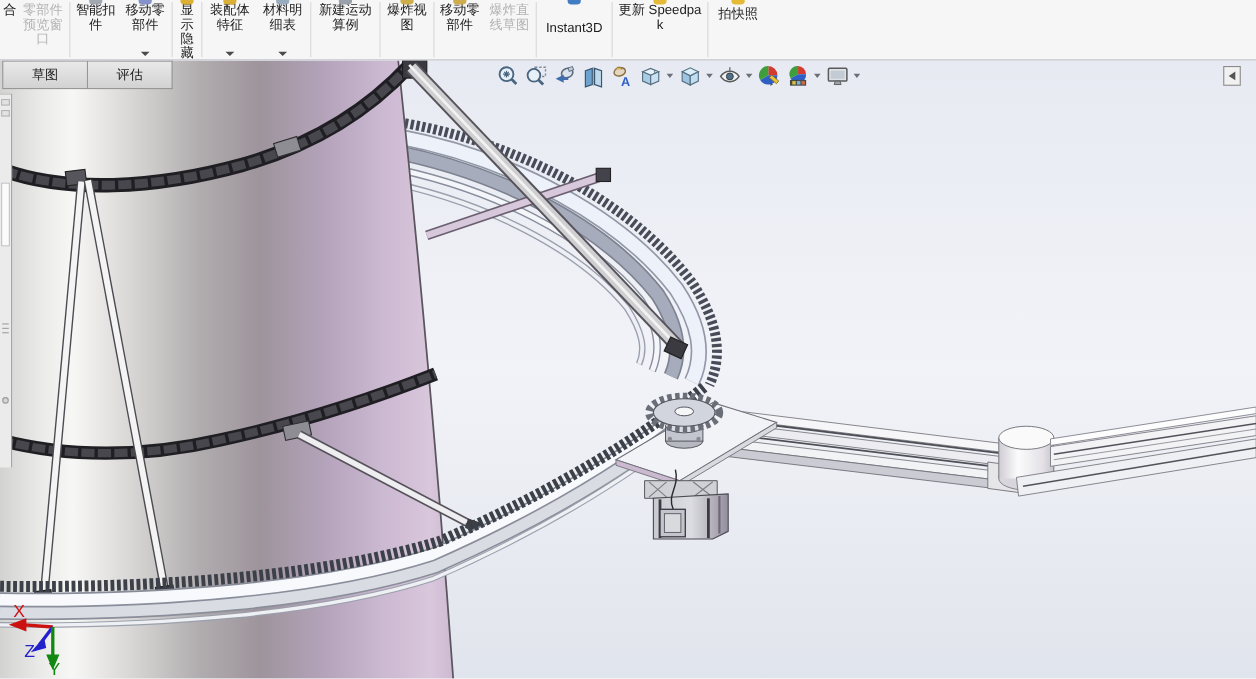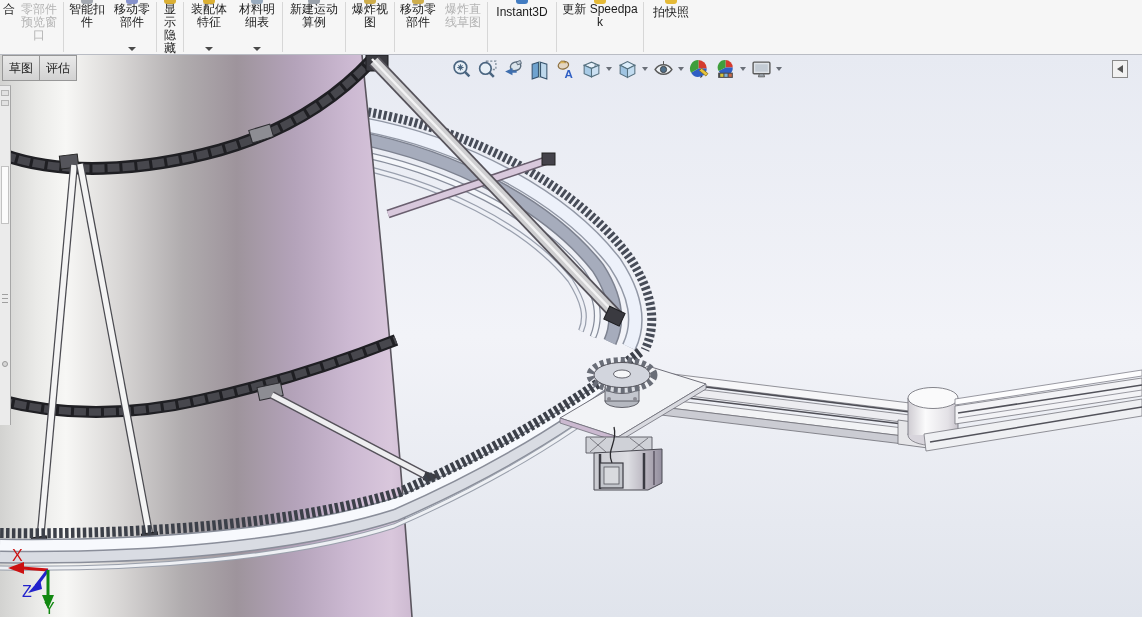--- a/index.html
+++ b/index.html
@@ -18,21 +18,21 @@
   .rbtn .drop { position:absolute; bottom:3px; left:50%; margin-left:-4px; width:0; height:0;
     border-left:4px solid transparent; border-right:4px solid transparent; border-top:4px solid #4a4a4a; }
   .rsep { width:1px; background:#d7d7d7; margin:2px 1px; }
 
   
   .viewport { position:absolute; top:55px; left:0; width:1142px; height:562px; overflow:hidden; }
   .scene { position:absolute; top:0; left:0; }
 
   
   .tabs { position:absolute; top:0; left:2px; display:flex; z-index:30; }
-  .tab { height:26px; line-height:24px; padding:0 6px; font-size:12px; color:#222;
+  .tab { height:26px; line-height:24px; padding:0 26px; font-size:12px; color:#222;
     background:linear-gradient(#e9e9e9,#d2d2d2); border:1px solid #979797; border-left:none; }
   .tab:first-child { border-left:1px solid #979797; }
 
   
   .hud { position:absolute; top:2px; left:448px; display:flex; align-items:center; z-index:30; }
   .hicon { width:24px; height:24px; margin:0 1px; display:flex; align-items:center; justify-content:center; }
   .hdrop { width:10px; height:24px; display:flex; align-items:center; justify-content:center; }
   .hdrop i { width:0; height:0; border-left:3.5px solid transparent; border-right:3.5px solid transparent;
     border-top:4px solid #6a6f78; }
 
@@ -69,21 +69,21 @@
     <div class="rbtn" style="width:48px"><i class="stub" style="background:#d8a820"></i><span>装配体特征</span><i class="drop"></i></div>
     <div class="rbtn" style="width:48px"><i class="stub" style="background:#8fa3b8"></i><span>材料明细表</span><i class="drop"></i></div>
     <div class="rsep"></div>
     <div class="rbtn" style="width:60px"><i class="stub" style="background:#9098a2"></i><span>新建运动算例</span></div>
     <div class="rsep"></div>
     <div class="rbtn" style="width:46px"><i class="stub" style="background:#caa53a"></i><span>爆炸视图</span></div>
     <div class="rsep"></div>
     <div class="rbtn" style="width:44px"><i class="stub" style="background:#caa53a"></i><span>移动零部件</span></div>
     <div class="rbtn disabled" style="width:46px"><span>爆炸直线草图</span></div>
     <div class="rsep"></div>
-    <div class="rbtn" style="width:66px;padding-top:6px"><i class="stub" style="background:#2f6fbd"></i><span>Instant3D</span></div>
+    <div class="rbtn" style="width:66px;padding-top:19px"><i class="stub" style="background:#2f6fbd"></i><span>Instant3D</span></div>
     <div class="rsep"></div>
     <div class="rbtn" style="width:84px"><i class="stub" style="background:#e3b422"></i><span>更新 Speedpak</span></div>
     <div class="rsep"></div>
     <div class="rbtn" style="width:52px;padding-top:6px"><i class="stub" style="background:#e3b422"></i><span>拍快照</span></div>
   </div>
 
   <div class="viewport">
 
     <svg class="scene" width="1142" height="562" viewBox="0 0 1142 562">
       <defs>

